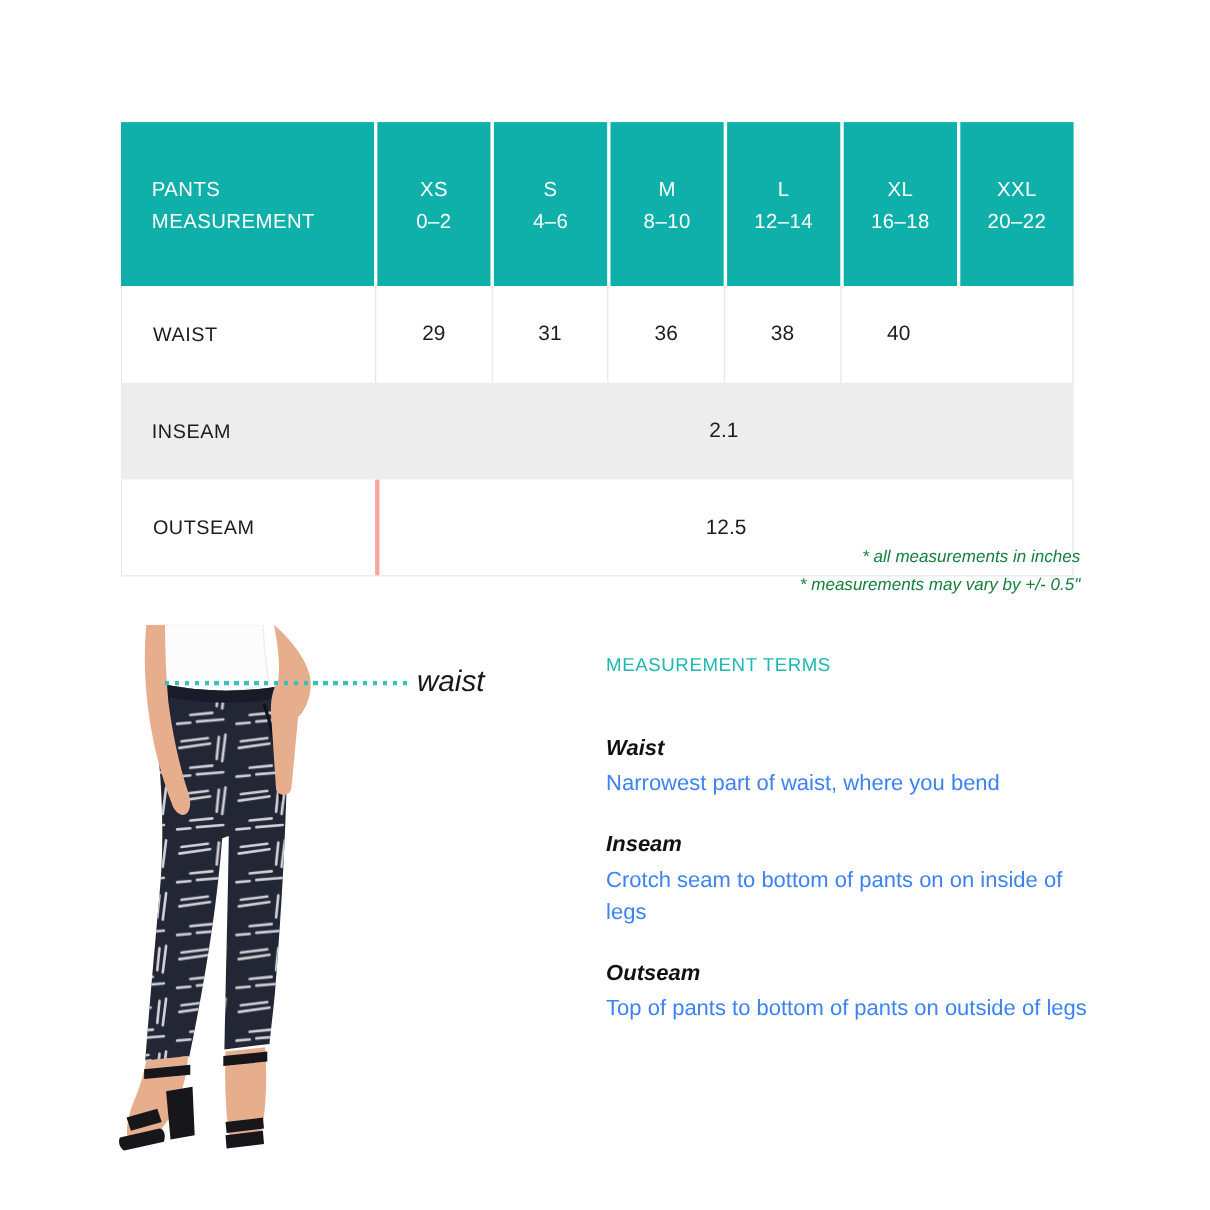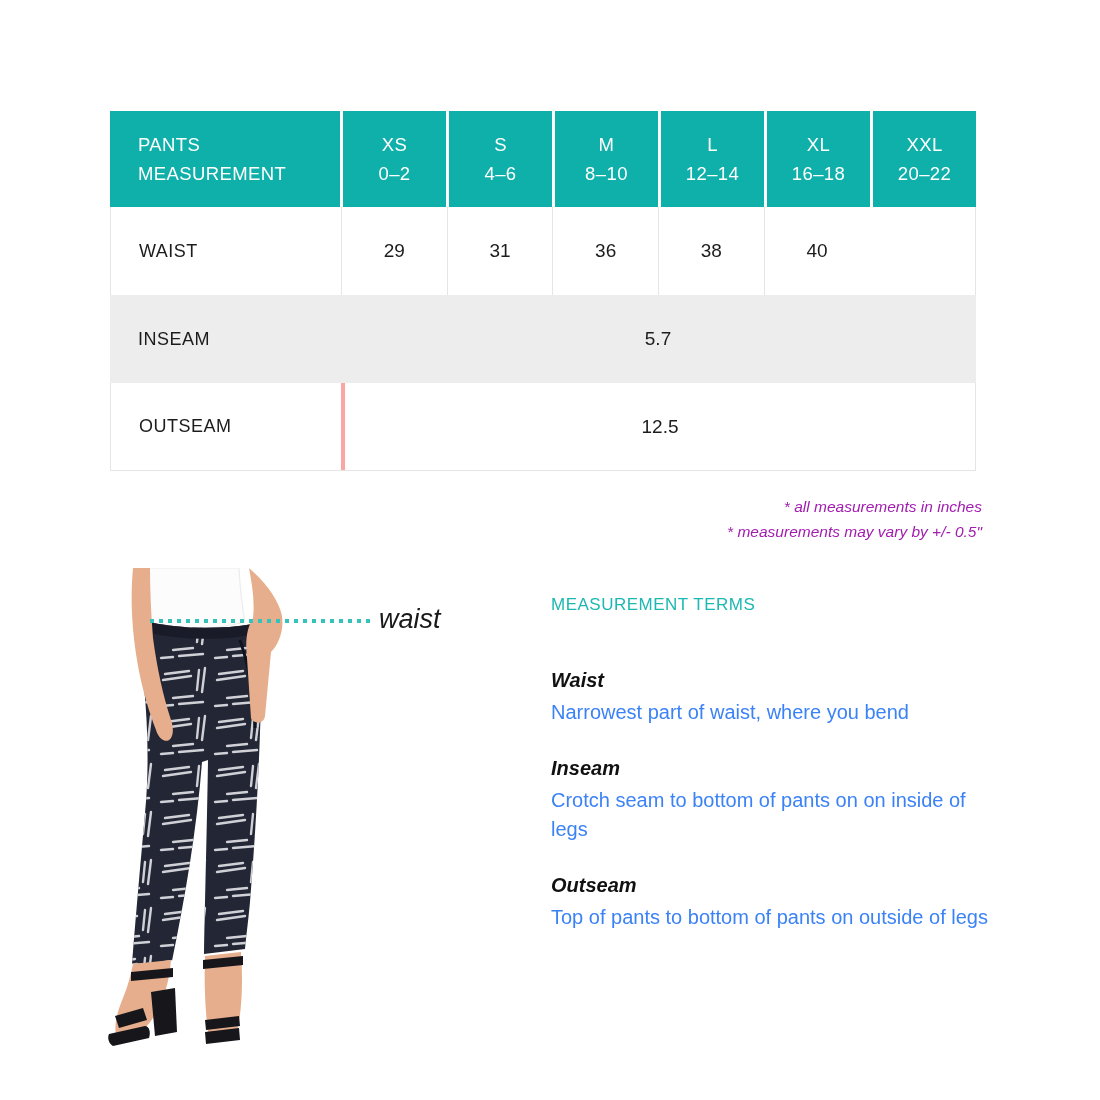--- a/index.html
+++ b/index.html
@@ -13,39 +13,39 @@
     --skin-tone:#e6ae8c;
     --shoe-black:#17161b;
   }
   *{margin:0;padding:0;box-sizing:border-box;}
   html,body{background:#fff;}
   body{font-family:"Liberation Sans",sans-serif;color:var(--text-dark);}
   .page{position:relative;width:1100px;height:1100px;background:#fff;overflow:hidden;}
 
   
   .size-table{position:absolute;left:110px;top:111px;width:866px;}
-  .thead{display:grid;grid-template-columns:230px repeat(6,1fr);height:96px;}
+  .thead{display:grid;grid-template-columns:230px repeat(6,1fr);height:149px;}
   .th{background:var(--accent-teal);color:#fff;display:flex;flex-direction:column;
       justify-content:center;align-items:center;font-size:18.5px;line-height:29px;
       font-weight:400;letter-spacing:.4px;}
   .th + .th{border-left:3px solid #fff;}
   .th.label-cell{align-items:flex-start;padding-left:28px;padding-right:40px;}
   .trow{display:grid;height:88px;}
   .cols-7{grid-template-columns:230px repeat(6,1fr);}
   .cols-2{grid-template-columns:230px 1fr;}
   .td{display:flex;align-items:center;justify-content:center;font-size:19px;color:var(--text-dark);}
   .td.label{justify-content:flex-start;padding-left:28px;font-size:18px;letter-spacing:.5px;}
   .row-white{background:#fff;border-left:1px solid var(--border-gray);border-right:1px solid var(--border-gray);}
   .row-waist .td + .td{border-left:1px solid var(--border-gray);text-align:center;}
   .row-inseam{background:var(--row-gray);}
   .row-outseam{border-bottom:1px solid var(--border-gray);}
   .row-outseam .td.value-span{border-left:4px solid #fca5a5;}
 
   .footnotes{position:absolute;left:110px;top:495px;width:872px;text-align:right;
-      font-style:italic;font-size:15.5px;line-height:24.5px;color:#a21caf;}
+      font-style:italic;font-size:15.5px;line-height:24.5px;color:#15803d;}
 
   
   .model{position:absolute;left:105px;top:568px;width:215px;height:485px;}
   .waist-line{position:absolute;left:150px;top:619px;width:222px;height:4px;
       background:repeating-linear-gradient(90deg,var(--dot-teal) 0 4px,transparent 4px 9px);}
   .waist-label{position:absolute;left:379px;top:604px;font-size:27px;font-style:italic;color:#191919;}
 
   
   .terms{position:absolute;left:551px;top:590px;width:440px;}
   .terms h2{font-size:17px;font-weight:400;letter-spacing:.5px;color:var(--heading-teal);
@@ -92,21 +92,21 @@
       <div class="td label">WAIST</div>
       <div class="td">29</div>
       <div class="td">31</div>
       <div class="td">36</div>
       <div class="td">38</div>
       <div class="td">40</div>
     </div>
 
     <div class="trow cols-2 row-inseam">
       <div class="td label">INSEAM</div>
-      <div class="td value-span">5.7</div>
+      <div class="td value-span">2.1</div>
     </div>
 
     <div class="trow cols-2 row-white row-outseam">
       <div class="td label">OUTSEAM</div>
       <div class="td value-span">12.5</div>
     </div>
   </section>
 
   <div class="footnotes">
     <div>* all measurements in inches</div>

